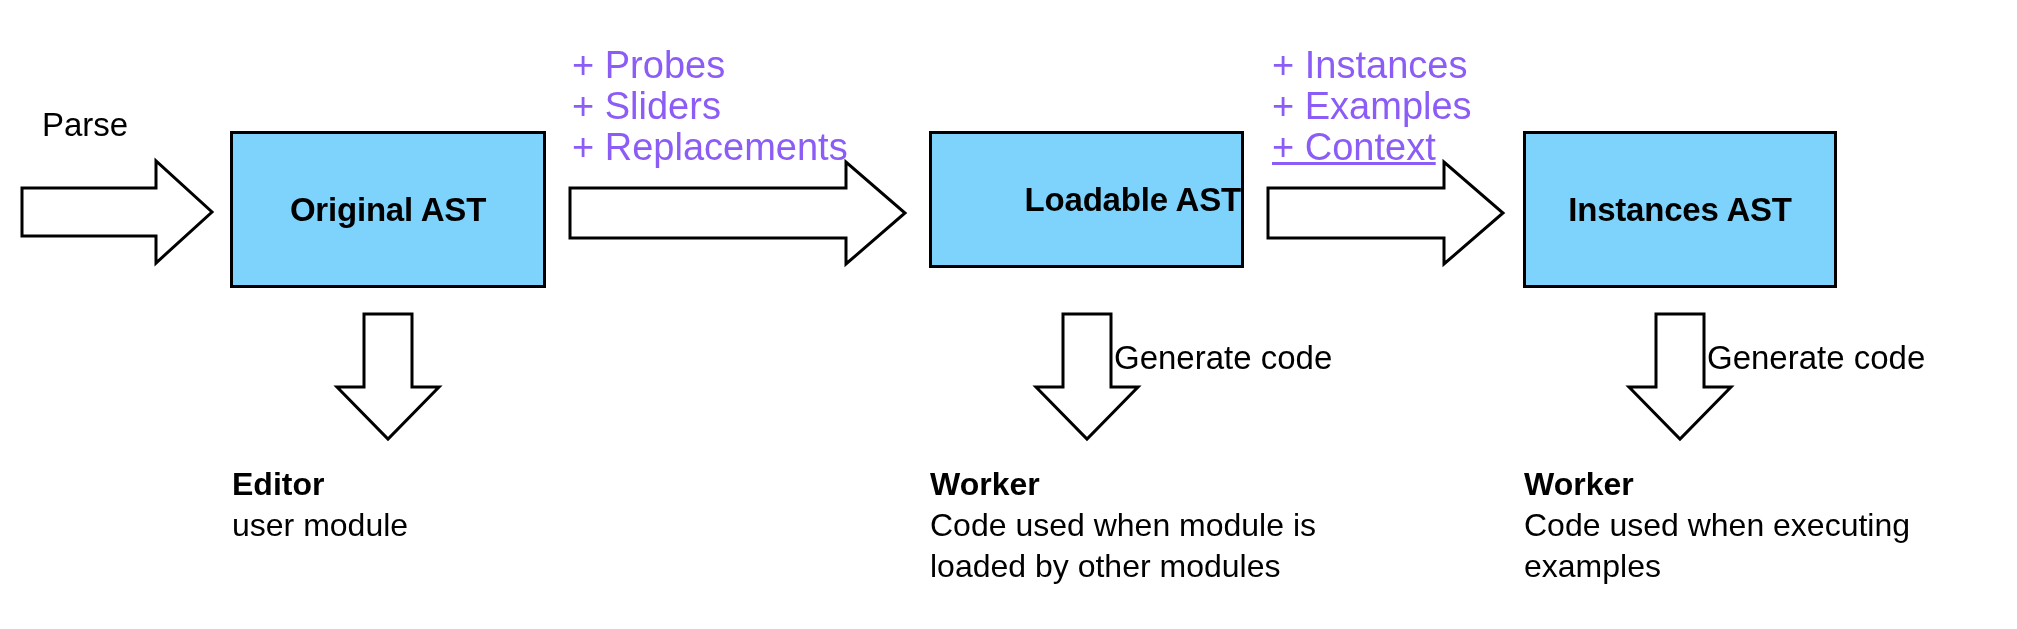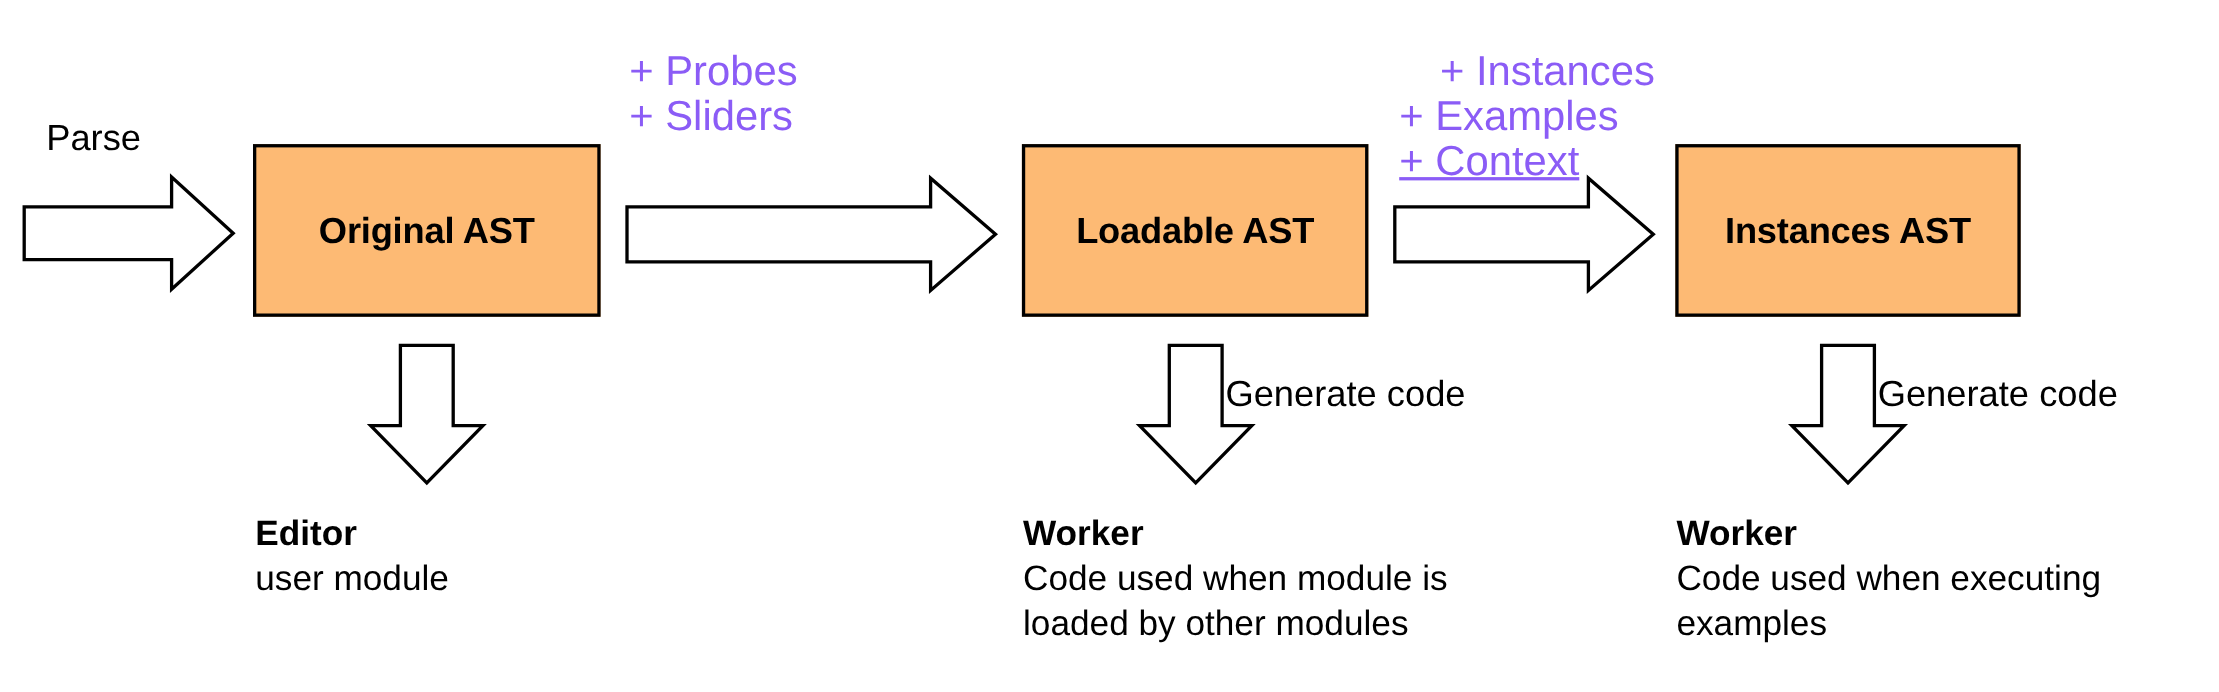--- a/index.html
+++ b/index.html
@@ -16,21 +16,21 @@
     position: relative;
     width: 2017px;
     height: 629px;
     background: #ffffff;
     overflow: hidden;
   }
   .stage-box {
     position: absolute;
     box-sizing: border-box;
     border: 3px solid #000000;
-    background: #fdba74;
+    background: #7dd3fc;
     display: flex;
     align-items: center;
     justify-content: center;
   }
   .stage-box-label {
     font-size: 33px;
     font-weight: bold;
     letter-spacing: -0.2px;
     color: #000000;
     white-space: nowrap;
@@ -90,31 +90,32 @@
   <div class="stage-box" style="left:230px; top:131px; width:316px; height:157px;">
     <span class="stage-box-label">Original AST</span>
   </div>
 
   <svg class="arrow-svg" style="left:568px; top:158px; width:340px; height:110px;" viewBox="0 0 340 110">
     <polygon class="arrow-shape" points="2,30 278,30 278,4 337,55 278,106 278,80 2,80"></polygon>
   </svg>
   <div class="annot-block" style="left:572px; top:45px;">
     <span style="display:block;">+ Probes</span>
     <span style="display:block;">+ Sliders</span>
+    <span style="display:block;">+ Replacements</span>
   </div>
 
-  <div class="stage-box" style="left:929px; top:131px; width:315px; height:157px;">
+  <div class="stage-box" style="left:929px; top:131px; width:315px; height:137px;justify-content:flex-end;">
     <span class="stage-box-label">Loadable AST</span>
   </div>
 
   <svg class="arrow-svg" style="left:1266px; top:158px; width:240px; height:110px;" viewBox="0 0 240 110">
     <polygon class="arrow-shape" points="2,30 178,30 178,4 237,55 178,106 178,80 2,80"></polygon>
   </svg>
   <div class="annot-block" style="left:1272px; top:45px;">
-    <span style="display:block;margin-left:37px;">+ Instances</span>
+    <span style="display:block;">+ Instances</span>
     <span style="display:block;">+ Examples</span>
     <span style="display:block;text-decoration:underline;">+ Context</span>
   </div>
 
   <div class="stage-box" style="left:1523px; top:131px; width:314px; height:157px;">
     <span class="stage-box-label">Instances AST</span>
   </div>
 
   <svg class="arrow-svg" style="left:334px; top:312px; width:108px; height:130px;" viewBox="0 0 108 130">
     <polygon class="arrow-shape" points="30,2 78,2 78,75 105,75 54,127 3,75 30,75"></polygon>

